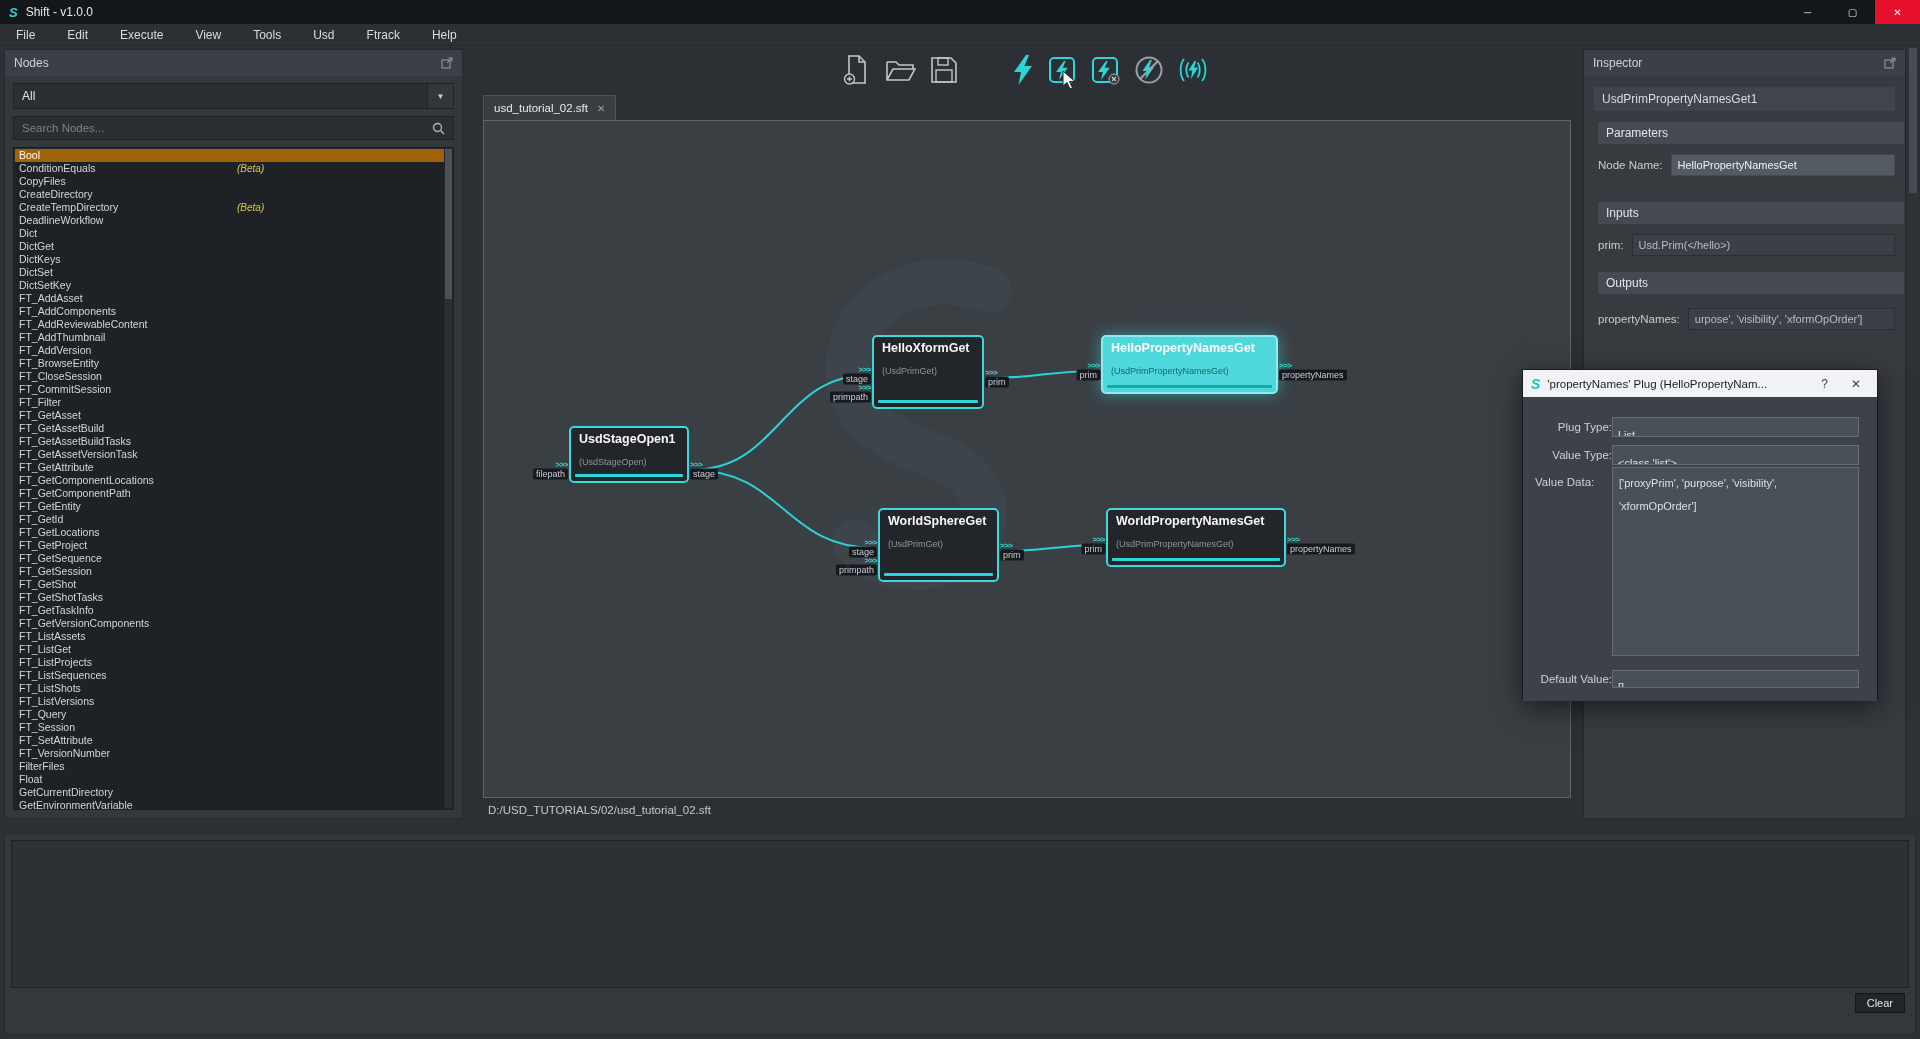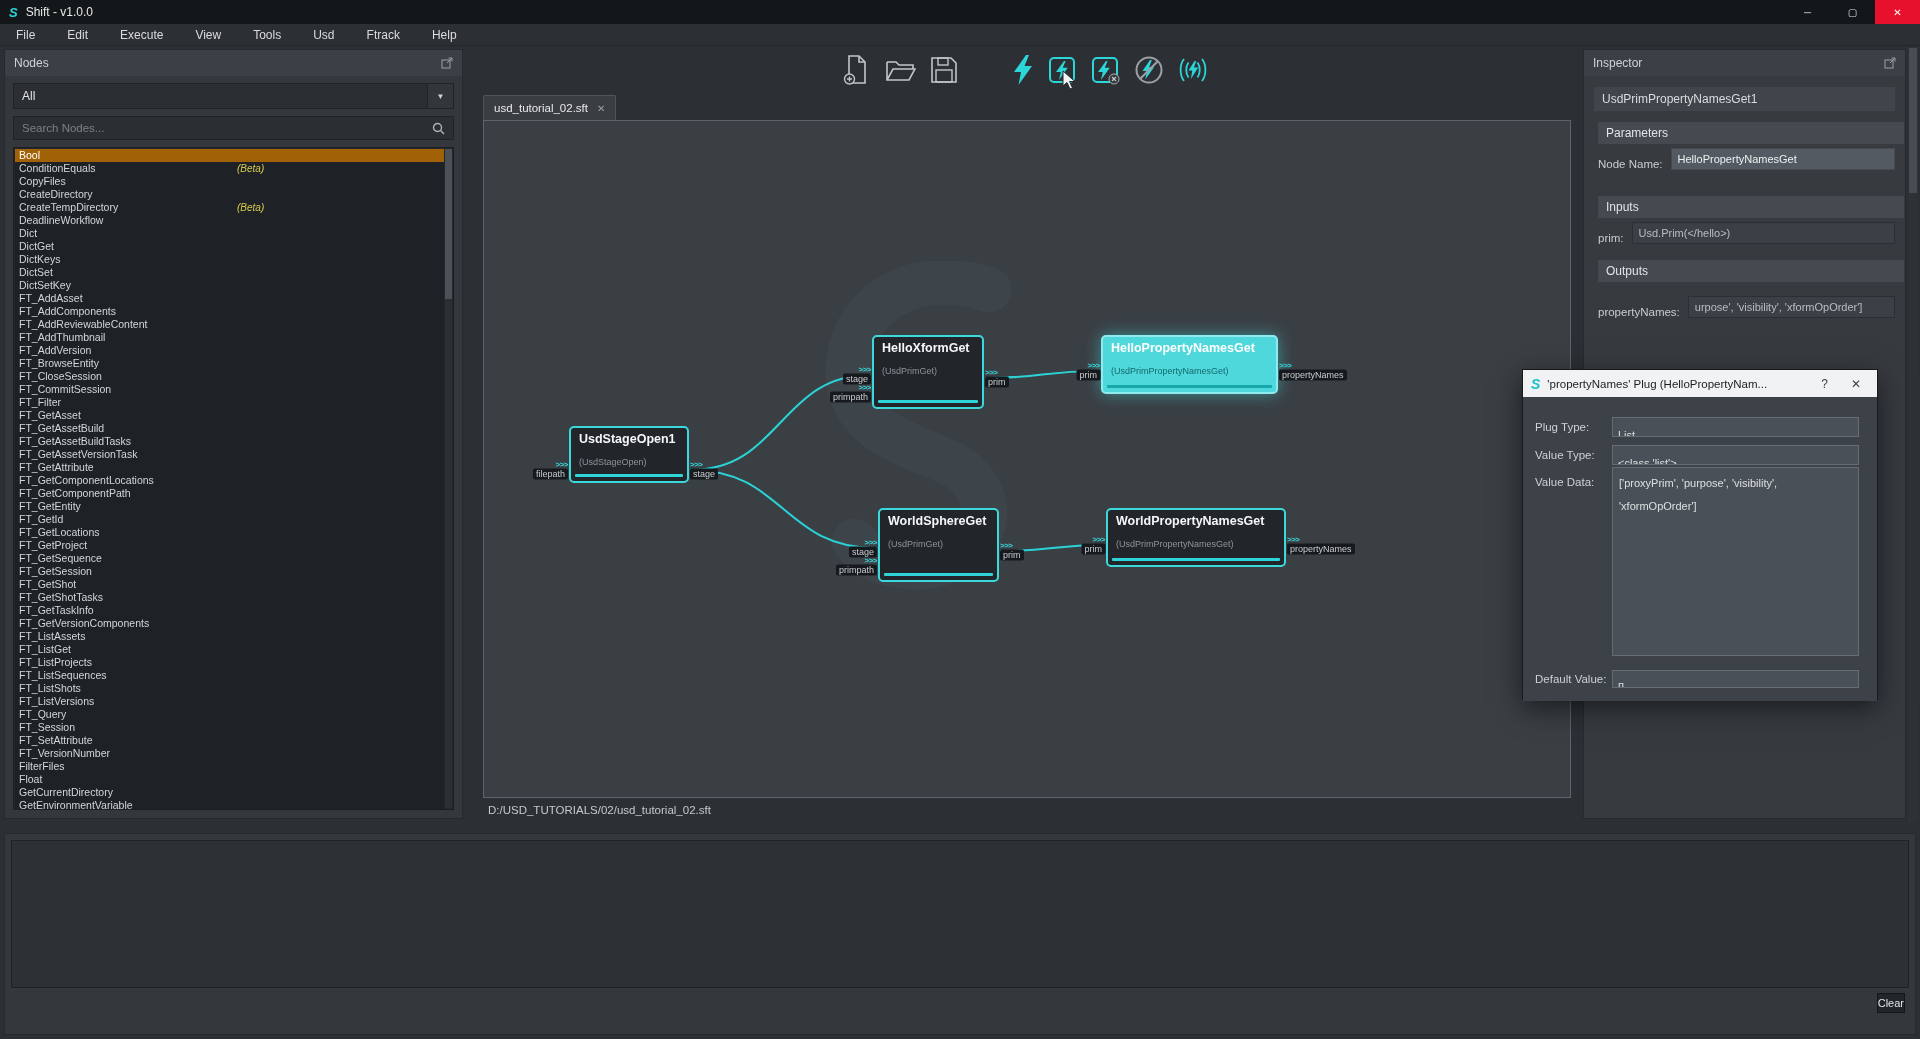--- a/index.html
+++ b/index.html
@@ -79,52 +79,52 @@
   .gport-marker { color:#36d8db; font-size:8px; font-weight:bold; line-height:8px; letter-spacing:-.5px; }
   .gport-label { background:#16191d; color:#c9ccd0; font-size:9px; line-height:11px; padding:0 3px;
                  border-radius:2px; white-space:nowrap; }
   .status-path { position:absolute; top:758px; left:18px; color:#c6c9cc; font-size:11.5px; }
 
   
   .inspector { position:absolute; left:1583px; top:49px; width:323px; height:770px;
                background:#373b40; border:1px solid #26292d; }
   .inspector-chip { margin:11px 10px 0; background:#40454b; padding:5px 8px; color:#d9dcde; font-size:12px; }
   .section-bar { margin:11px 1px 0 14px; background:#454a51; padding:4px 8px; color:#e2e4e6; font-size:12px; }
-  .insp-row { margin:4px 10px 0 14px; display:flex; align-items:flex-end; }
+  .insp-row { margin:10px 10px 0 14px; display:flex; align-items:center; }
   .insp-row.mt-lg { margin-top:14px; }
   .insp-label { color:#c9ccd0; font-size:11.5px; margin-right:8px; white-space:nowrap; }
   .insp-field { flex:1; height:22px; line-height:20px; padding:0 6px; font-size:11px;
                 white-space:nowrap; overflow:hidden; }
   .field-light { background:#545a62; border:1px solid #454a50; color:#eef0f2; }
   .field-dark  { background:#3b4046; border:1px solid #2b2f33; color:#b9bdc1; }
   .win-scrollbar { position:absolute; left:1908px; top:46px; width:10px; height:776px; background:#2e3236; }
   .win-scroll-thumb { position:absolute; left:1px; top:2px; width:8px; height:145px; background:#484d53; }
 
   
   .dialog { position:absolute; left:1522px; top:369px; width:356px; height:331px; z-index:30;
             border:1px solid #17191c; box-shadow:0 8px 26px rgba(0,0,0,.55); }
   .dialog-titlebar { height:27px; background:#f1f2f4; display:flex; align-items:center; padding:0 8px; gap:7px; }
   .dialog-icon { color:#19c2c8; font-weight:bold; font-style:italic; font-size:14px; }
   .dialog-title { color:#1b1d1f; font-size:11.5px; flex:1; white-space:nowrap; overflow:hidden; }
   .dialog-help,.dialog-close { color:#3c3f42; font-size:12px; padding:0 8px; }
   .dialog-body { position:relative; background:#3d4248; height:304px; }
   .dlg-row { position:absolute; left:12px; display:flex; align-items:center; }
-  .dlg-label { width:77px; color:#ced1d4; font-size:11.5px; flex:none; }
+  .dlg-label { width:77px; color:#ced1d4; font-size:11.5px; flex:none;text-align:right; }
   .dlg-field { width:247px; height:20px; line-height:18px; background:#4a5057; border:1px solid #666c73;
                color:#dde0e2; font-size:11px; padding:8px 5px; white-space:nowrap; overflow:hidden; }
   .dlg-label-abs { position:absolute; left:12px; top:79px; color:#ced1d4; font-size:11.5px; }
   .dlg-textarea { position:absolute; left:89px; top:70px; width:247px; height:189px; background:#4a5057;
                   border:1px solid #666c73; color:#dde0e2; font-size:11px; line-height:23px; padding:4px 6px; }
 
   
   .logger { position:absolute; left:4px; top:833px; width:1912px; height:202px; background:#34383d;
             border:1px solid #26292d; display:flex; flex-direction:column; }
   .logger-content { margin:6px 6px 0; height:148px; background:#2d3135; border:1px solid #1e2125; }
   .logger-footer { display:flex; justify-content:flex-end; padding:5px 10px; }
-  .clear-btn { background:#22262a; border:1px solid #141619; color:#e3e5e7; font-size:11px; padding:3px 0; }
+  .clear-btn { background:#22262a; border:1px solid #141619; color:#e3e5e7; font-size:11px; padding:3px 11px; }
 
   .mouse-cursor { position:absolute; left:1062px; top:70px; z-index:60; }
   svg { display:block; }
 </style>
 </head>
 <body>
 
 <div class="app">
 
   <div class="titlebar">

